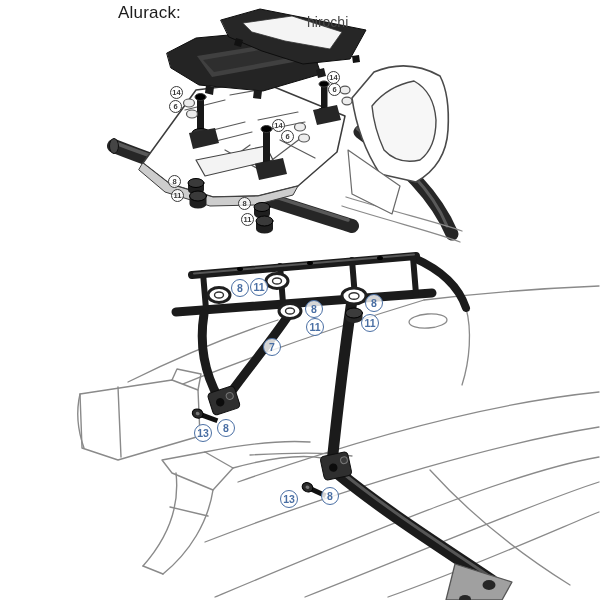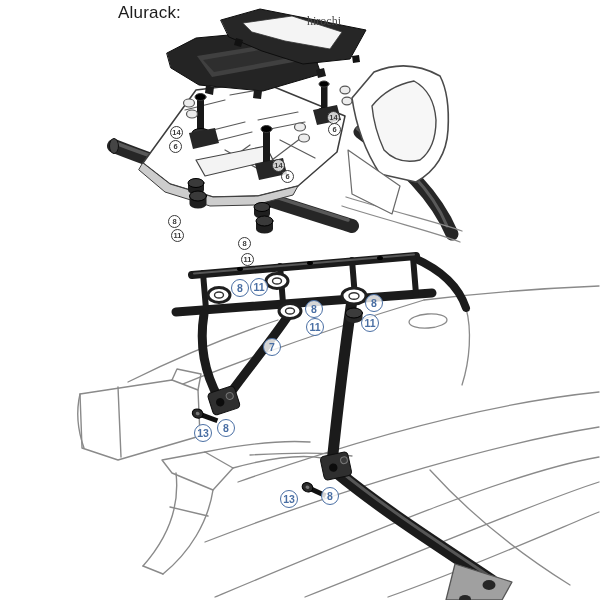--- a/index.html
+++ b/index.html
@@ -7,32 +7,32 @@
     position:relative;width:600px;height:600px;overflow:hidden;
     background:var(--background,#ffffff);
     font-family:"Liberation Sans", sans-serif;
   }
   .title{
     position:absolute;left:118px;top:3px;
     font-size:17px;font-weight:normal;color:#1c1c1c;letter-spacing:.2px;
   }
   .watermark{
     position:absolute;left:307px;top:14px;
-    font-size:12px;color:#474747;font-family:Liberation Serif, serif;
+    font-size:14px;color:#474747;
   }
   .co{
     position:absolute;border-radius:50%;box-sizing:border-box;
     display:flex;align-items:center;justify-content:center;
     font-weight:bold;line-height:1;
   }
   .co.t{
     width:13px;height:13px;
     border:1.3px solid var(--callout-top,#3a3a3a);
     color:var(--callout-top,#3a3a3a);
-    font-size:7.5px;background:rgba(255,255,255,.78);margin-top:40px;
+    font-size:7.5px;background:rgba(255,255,255,.78);
   }
   .co.b{
     width:18px;height:18px;
     border:1.7px solid var(--callout-bottom,#4a6fa4);
     color:var(--callout-bottom,#4a6fa4);
     font-size:10.5px;background:rgba(255,255,255,.82);
   }
   svg{position:absolute;left:0;top:0;}
 </style>
 </head>

